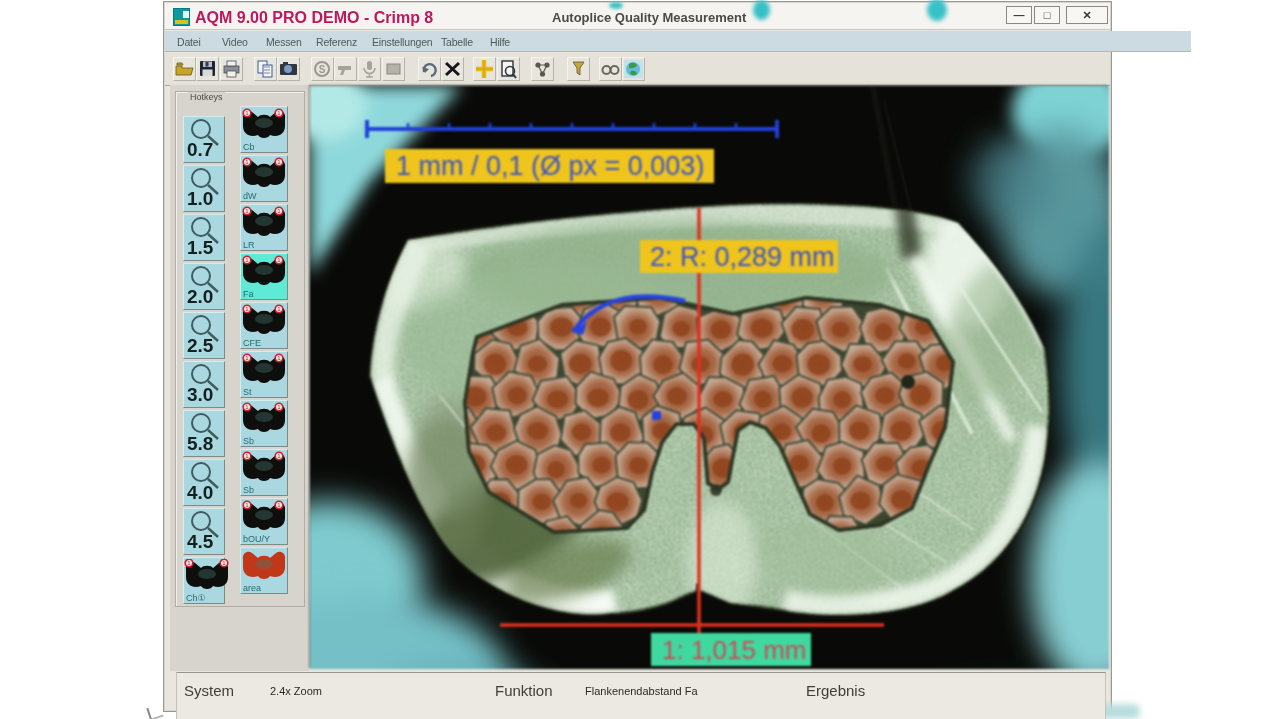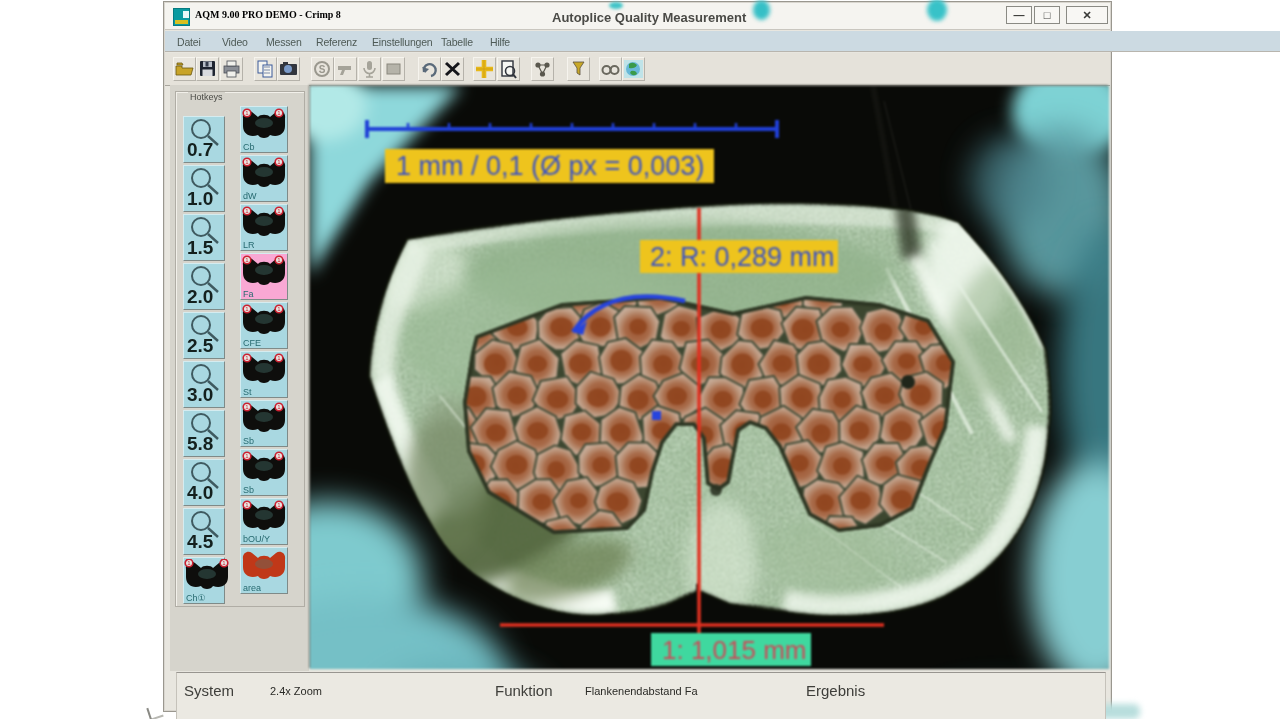--- a/index.html
+++ b/index.html
@@ -7,25 +7,25 @@
 *{box-sizing:border-box;}
 #stage{position:absolute;left:0;top:0;width:1280px;height:719px;filter:blur(0.45px);}
 .abs{position:absolute;}
 
 #win{left:163px;top:1px;width:949px;height:711px;background:#e8e6df;
   border:1px solid #9a978f;box-shadow:0 0 0 1px #d9d6cf inset;}
 #titlebar{left:1px;top:1px;width:945px;height:27px;background:#f5f4f0;border-bottom:1px solid #c9c6bf;}
 #appicon{left:8px;top:5px;width:17px;height:18px;background:#0a9aa0;border:1px solid #067a80;}
 #appicon .w{position:absolute;left:9px;top:2px;width:6px;height:7px;background:#e8f8f8;}
 #appicon .y{position:absolute;left:1px;top:11px;width:13px;height:4px;background:#d8c020;}
-#titletext{left:30px;top:6px;font-size:10px;font-weight:bold;color:#000000;letter-spacing:0px;font-family:Liberation Serif, serif;}
+#titletext{left:30px;top:6px;font-size:16px;font-weight:bold;color:#be185d;letter-spacing:0px;}
 #titlecenter{left:352px;top:7px;font-size:13px;font-weight:bold;color:#4a4a46;margin-left:35px;}
 .winbtn{top:3px;width:26px;height:18px;background:#f8f7f4;border:1px solid #8a8a84;
   font-size:11px;color:#3a3a38;text-align:center;line-height:16px;font-weight:bold;}
-#menubar{left:1px;top:29px;width:1115px;height:21px;background:#ccdae2;border-bottom:1px solid #b8b5ae;}
+#menubar{left:1px;top:29px;width:1026px;height:21px;background:#ccdae2;border-bottom:1px solid #b8b5ae;}
 .menuitem{top:5px;font-size:10.5px;color:#4e5a56;letter-spacing:-0.2px;}
 #toolbar{left:1px;top:51px;width:945px;height:33px;background:#e5e2da;border-bottom:1px solid #a9a69e;}
 .tbtn{top:4px;width:23px;height:24px;background:#e8e5dd;border:1px solid #b5b2aa;
   border-top-color:#f6f4ee;border-left-color:#f6f4ee;}
 
 #sidepanel{left:170px;top:85px;width:139px;height:586px;background:#d6d4cc;}
 #groupbox{left:5px;top:6px;width:130px;height:516px;border:1px solid #b0ada5;
   box-shadow:1px 1px 0 #f2f0ea inset;}
 #grouplabel{left:12px;top:0px;font-size:9px;color:#4a4a46;background:#d6d4cc;padding:0 2px;}
 .zbtn{left:13px;width:42px;height:47px;background:#a9d8e1;border:1px solid #7f8a88;
@@ -204,21 +204,21 @@
         </svg>
         <div class="lbl">LR</div>
       </div>
       <div class="zbtn abs" style="top:168px">
         <svg width="45" height="30" viewBox="0 0 45 30" style="position:absolute;left:0;top:1px">
           <circle cx="17" cy="11" r="9" fill="none" stroke="#3f5a60" stroke-width="2"></circle>
           <line x1="24" y1="18" x2="34" y2="27" stroke="#3f5a60" stroke-width="2.4"></line>
         </svg>
         <div class="num">2.0</div>
       </div>
-      <div class="tbn abs" style="top:168px;background:#f9a8d4;text-align:right;">
+      <div class="tbn abs" style="top:168px;background:#5eead4;text-align:right;">
         <svg width="46" height="34" viewBox="0 0 46 34" style="position:absolute;left:0;top:1px">
           <path d="M2,10 C1,4 7,1 11,4 L17,9 C19,6 27,6 29,9 L35,4 C39,1 45,4 44,10 L44,18 C44,26 37,30 29,27 C27,31 19,31 17,27 C9,30 2,26 2,18 Z" fill="#0e0e0c"></path>
           <ellipse cx="23" cy="15" rx="9" ry="5" fill="#4a7a70" opacity="0.38"></ellipse>
           <circle cx="6" cy="5" r="3.8" fill="#e8e8e4" stroke="#cc2030" stroke-width="1.6"></circle>
           <text x="6" y="7" font-size="6" fill="#cc2030" text-anchor="middle" font-family="Liberation Sans, sans-serif">1</text>
           <circle cx="38" cy="5" r="3.8" fill="#e8e8e4" stroke="#cc2030" stroke-width="1.6"></circle>
           <text x="38" y="7" font-size="6" fill="#cc2030" text-anchor="middle" font-family="Liberation Sans, sans-serif">1</text>
         </svg>
         <div class="lbl">Fa</div>
       </div>

